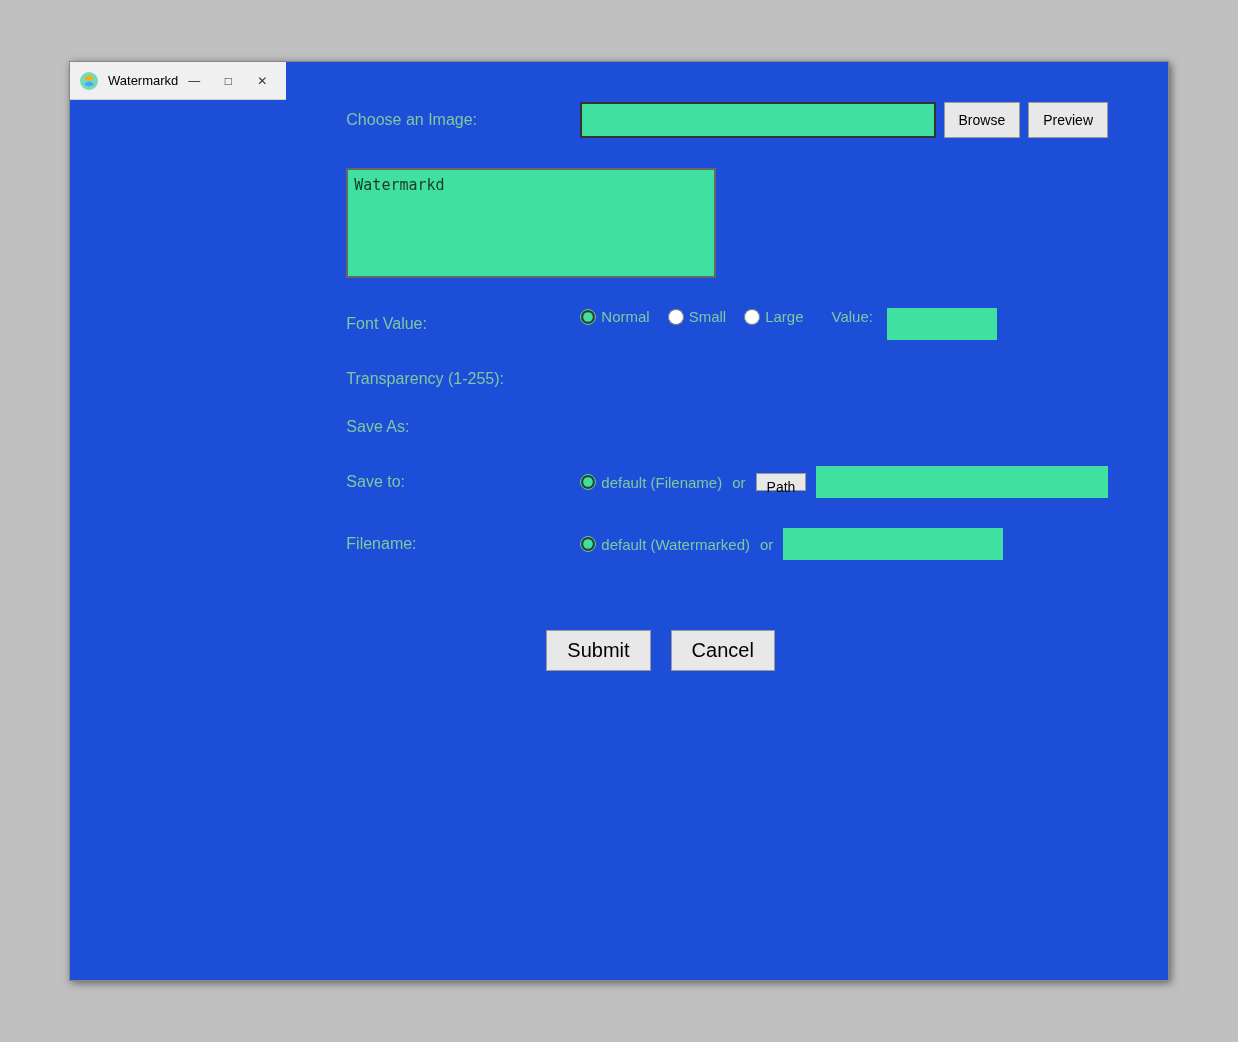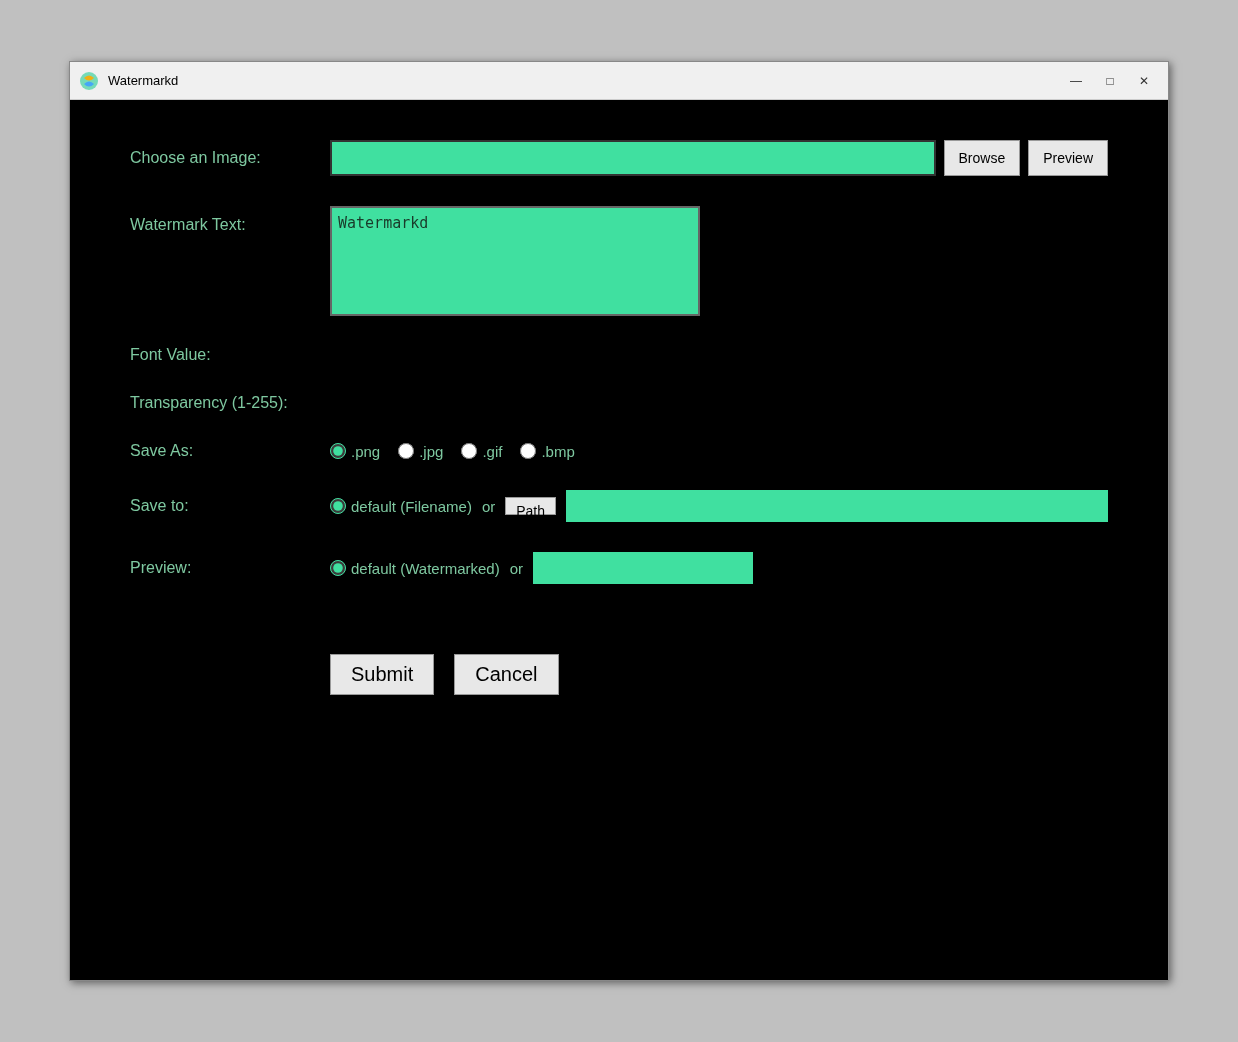--- a/index.html
+++ b/index.html
@@ -11,25 +11,24 @@
       justify-content: center;
       align-items: center;
       width: 1238px;
       height: 1042px;
       overflow: hidden;
     }
 
     .window {
       width: 1100px;
       height: 920px;
-      background: #000000;
+      background: #1d4ed8;
       border: 1px solid #888;
       box-shadow: 2px 2px 8px rgba(0,0,0,0.5);
       display: flex;
-      flex-direction: column;
     }
 
     .titlebar {
       background: #f0f0f0;
       height: 38px;
       display: flex;
       align-items: center;
       padding: 0 8px;
       border-bottom: 1px solid #ccc;
       flex-shrink: 0;
@@ -71,20 +70,21 @@
       padding: 40px 60px;
       display: flex;
       flex-direction: column;
       gap: 0;
     }
 
     .form-row {
       display: flex;
       align-items: center;
       margin-bottom: 30px;
+      gap: 34px;
     }
 
     .form-label {
       color: #7ec8a0;
       font-size: 16px;
       width: 200px;
       flex-shrink: 0;
     }
 
     .form-controls {
@@ -286,73 +286,70 @@
     <div class="form-row">
       <label class="form-label">Choose an Image:</label>
       <div class="form-controls">
         <input class="green-input" type="text" style="">
         <button class="btn">Browse</button>
         <button class="btn">Preview</button>
       </div>
     </div>
 
     <div class="form-row textarea-row">
-      <label class="form-label">Watermark Text:</label>
       <div class="form-controls">
         <textarea class="green-textarea" style="">Watermarkd</textarea>
       </div>
     </div>
 
     <div class="form-row">
       <label class="form-label">Font Value:</label>
-    </div>
-
-    <div class="form-row">
-      <label class="form-label">Transparency (1-255):</label>
-    </div>
-
-    <div class="form-row">
-      <label class="form-label">Save As:</label>
       <div class="form-controls">
         <div class="radio-group">
           <label class="radio-item">
-            <input type="radio" name="saveas" value="png" checked="" style="">
-            <span>.png</span>
+            <input type="radio" name="fontsize" value="normal" checked="" style="">
+            <span>Normal</span>
           </label>
           <label class="radio-item">
-            <input type="radio" name="saveas" value="jpg" style="">
-            <span>.jpg</span>
+            <input type="radio" name="fontsize" value="small" style="">
+            <span>Small</span>
           </label>
           <label class="radio-item">
-            <input type="radio" name="saveas" value="gif" style="">
-            <span>.gif</span>
-          </label>
-          <label class="radio-item">
-            <input type="radio" name="saveas" value="bmp" style="">
-            <span>.bmp</span>
+            <input type="radio" name="fontsize" value="large" style="">
+            <span>Large</span>
           </label>
         </div>
-      </div>
+        <span class="value-label">Value:</span>
+        <div class="value-box"></div>
+      </div>
+    </div>
+
+    <div class="form-row">
+      <label class="form-label">Transparency (1-255):</label>
+    </div>
+
+    <div class="form-row">
+      <label class="form-label">Save As:</label>
     </div>
 
     <div class="form-row">
       <label class="form-label">Save to:</label>
       <div class="save-to-controls">
         <label class="radio-item">
           <input type="radio" name="saveto" value="default" checked="" style="">
           <span>default (Filename)</span>
         </label>
         <span style="color:#7ec8a0; font-size:15px;">or</span>
         <button class="path-btn">Path</button>
         <input type="text" class="green-input-small" style="flex: 1 1 0%;">
       </div>
     </div>
 
     <div class="form-row">
-      <label class="form-label">Preview:</label>
+      <label class="form-label">Filename:</label>
       <div class="save-to-controls">
         <label class="radio-item">
           <input type="radio" name="filename" value="default" checked="" style="">
           <span>default (Watermarked)</span>
         </label>
         <span style="color:#7ec8a0; font-size:15px;">or</span>
         <input type="text" class="green-input-small" style="width: 220px; flex: 0 0 auto;">
       </div>
     </div>
 

